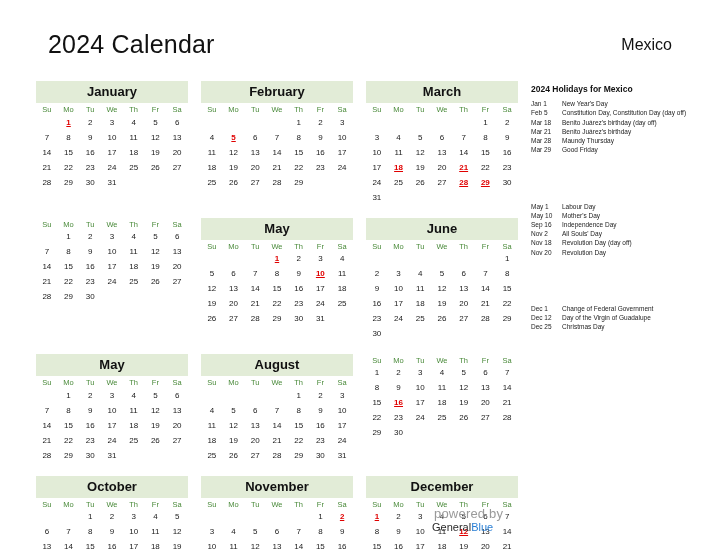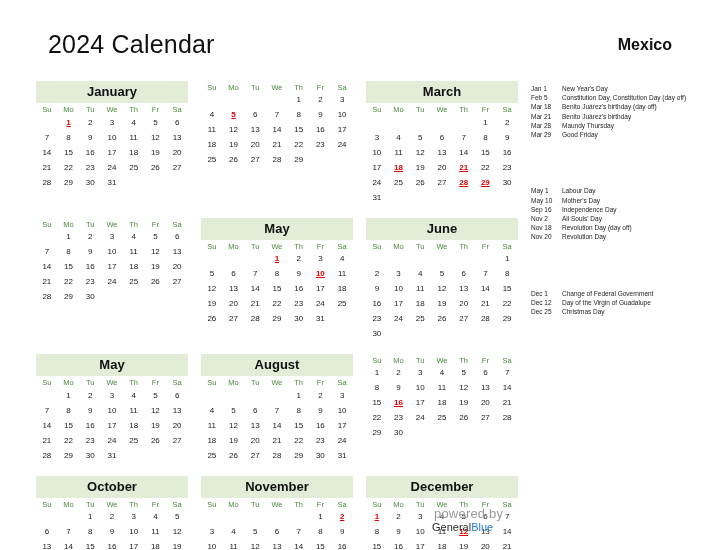--- a/index.html
+++ b/index.html
@@ -37,21 +37,21 @@
     font-weight: normal;
     color: #111111;
     letter-spacing: 0.2px;
     white-space: nowrap;
   }
   .country {
     position: absolute;
     right: 40px;
     top: 6px;
     font-size: 16px;
-    font-weight: bold;
+    font-weight: normal;
     color: #111111;
     white-space: nowrap;
   }
 
   
   .months {
     position: absolute;
     left: 36px;
     top: 81px;
     width: 484px;
@@ -232,20 +232,21 @@
                 <td>30</td>
                 <td>31</td>
                 <td class="empty"></td>
                 <td class="empty"></td>
                 <td class="empty"></td>
               </tr>
             </tbody>
           </table>
         </div>
         <div class="month">
+          <div class="month-name">February</div>
           <table class="cal">
             <thead>
               <tr>
                 <th>Su</th>
                 <th>Mo</th>
                 <th>Tu</th>
                 <th>We</th>
                 <th>Th</th>
                 <th>Fr</th>
                 <th>Sa</th>
@@ -922,20 +923,21 @@
                 <td>27</td>
                 <td>28</td>
               </tr>
             </tbody>
           </table>
         </div>
       </div>
     </div>
 
   <div class="holidays">
+    <div class="holidays-title">2024 Holidays for Mexico</div>
     <div id="holiday-groups">
         <div class="hol-group">
           <div class="hol-row">
             <div class="hol-date">Jan 1</div>
             <div class="hol-name">New Year's Day</div>
           </div>
           <div class="hol-row">
             <div class="hol-date">Feb 5</div>
             <div class="hol-name">Constitution Day, Constitution Day (day off)</div>
           </div>

